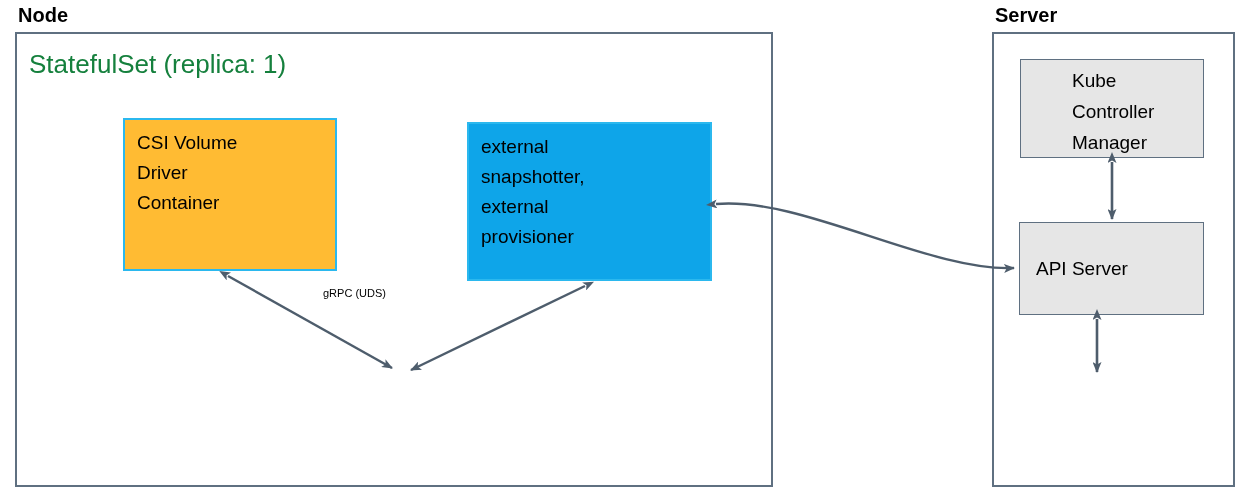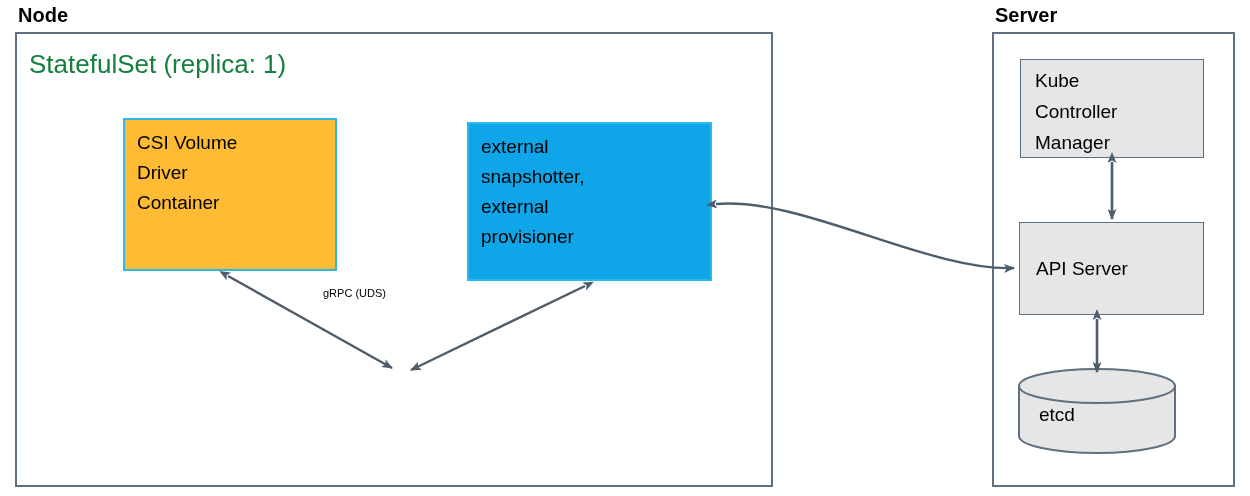--- a/index.html
+++ b/index.html
@@ -143,37 +143,30 @@
 provisioner</span>
   </div>
 
   <div class="abs edge-label" style="left:323px; top:287px;">gRPC (UDS)</div>
 
 
   <div class="abs group-label" style="left:995px; top:6px;">Server</div>
 
   <div class="abs container-box" style="left:992px; top:32px; width:243px; height:455px;"></div>
 
-  <div class="abs proc-box box-gray" style="left:1020px; top:59px; width:184px; height:99px;">
+  <div class="abs proc-box box-gray" style="left:1020px; top:59px; width:184px; height:99px;padding-left:37px;">
     <span class="proc-text">Kube
 Controller
 Manager</span>
   </div>
 
   <div class="abs proc-box box-gray centered" style="left:1019px; top:222px; width:185px; height:93px;">
     <span class="proc-text">API Server</span>
   </div>
 
-  <div class="cylinder" style="left:1017px; top:368px;">
-    <svg width="160" height="88" viewBox="0 0 160 88" aria-hidden="true">
-      <path d="M2,18 L2,68 A78,17 0 0 0 158,68 L158,18 Z" fill="#e6e6e6" stroke="#5f7081" stroke-width="2"></path>
-      <ellipse cx="80" cy="18" rx="78" ry="17" fill="#e6e6e6" stroke="#5f7081" stroke-width="2"></ellipse>
-    </svg>
-    <div class="cyl-label etcd" style="top:36px; padding-left:22px;">etcd</div>
-  </div>
 
   <svg id="connectors" viewBox="0 0 1250 496">
     <defs>
       <marker id="ah" markerWidth="11" markerHeight="9" refX="10" refY="4.5" orient="auto" markerUnits="userSpaceOnUse">
         <path d="M0,0 L11,4.5 L0,9 L2.6,4.5 Z" fill="#4e5d6c"></path>
       </marker>
       <marker id="ah-start" markerWidth="11" markerHeight="9" refX="1" refY="4.5" orient="auto-start-reverse" markerUnits="userSpaceOnUse">
         <path d="M0,0 L11,4.5 L0,9 L2.6,4.5 Z" fill="#4e5d6c"></path>
       </marker>
     </defs>

